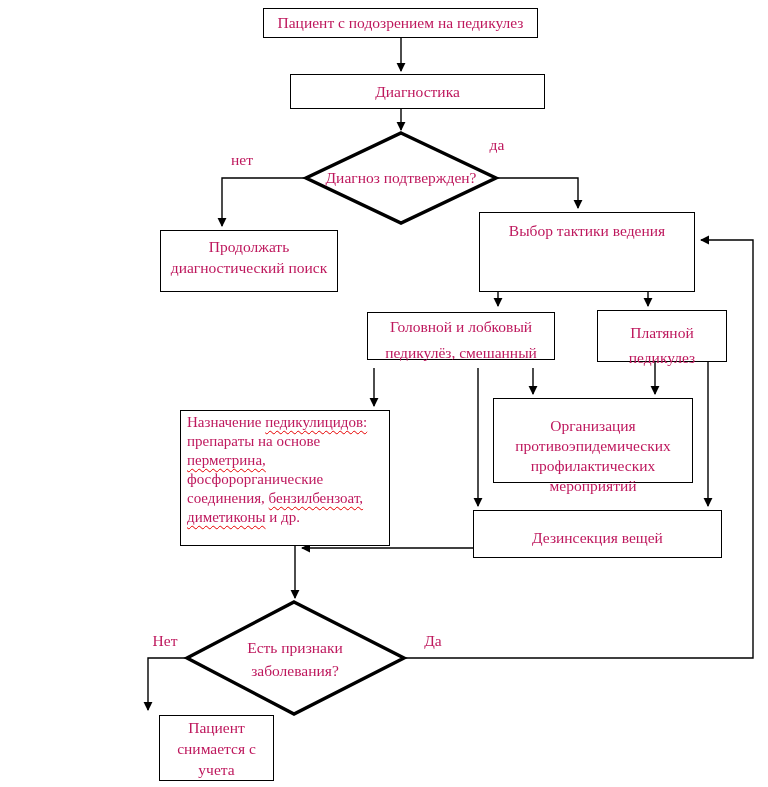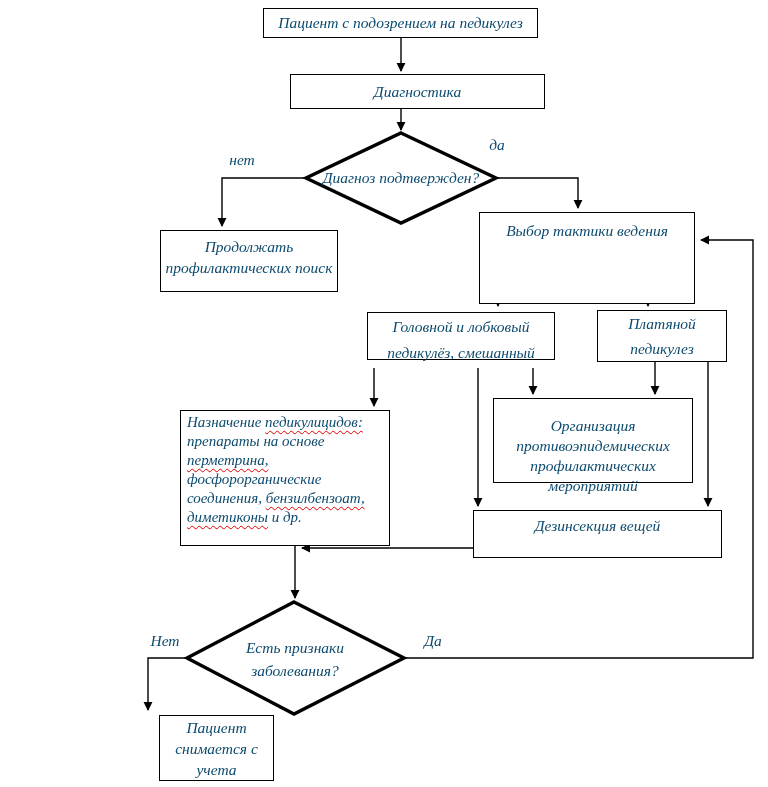--- a/index.html
+++ b/index.html
@@ -1,24 +1,23 @@
 <!DOCTYPE html>
 <html><head>
 <meta charset="utf-8">
 <style>
   html, body { margin: 0; padding: 0; background: #ffffff; }
   .canvas {
     position: relative;
     width: 768px;
     height: 787px;
     background: #ffffff;
-    color: #0c4a6e;
+    color: #be185d;
     font-family: "Liberation Serif", "DejaVu Serif", serif;
     overflow: hidden;
-    font-style: italic;
   }
   .connectors {
     position: absolute;
     left: 0; top: 0;
     width: 768px; height: 787px;
   }
   .node {
     position: absolute;
     box-sizing: border-box;
     border: 1.5px solid #000;
@@ -35,27 +34,27 @@
   }
   .diamond-label {
     position: absolute;
     text-align: center;
     font-size: 15.5px;
     background: transparent;
   }
   #node-start        { left: 263px; top: 8px;   width: 275px; height: 30px; padding-top: 3px; }
   #node-diagnostics  { left: 290px; top: 74px;  width: 255px; height: 35px; padding-top: 6px; }
   #node-continue     { left: 160px; top: 230px; width: 178px; height: 62px; padding-top: 5px; }
-  #node-tactics      { left: 479px; top: 212px; width: 216px; height: 92px; padding-top: 7px; }
+  #node-tactics      { left: 479px; top: 212px; width: 216px; height: 80px; padding-top: 7px; }
   #node-head-pubic   { left: 367px; top: 312px; width: 188px; height: 48px; line-height: 26px; padding-top: 1px; }
-  #node-body-lice    { left: 597px; top: 310px; width: 130px; height: 52px; line-height: 25px; padding-top: 0px; }
+  #node-body-lice    { left: 597px; top: 310px; width: 130px; height: 52px; line-height: 25px; padding-top: 9px; }
   #node-prescription { left: 180px; top: 410px; width: 210px; height: 136px; text-align: left;
                        font-size: 15px; line-height: 19px; padding: 2px 4px 0 6px; white-space: pre-line; }
   #node-org          { left: 493px; top: 398px; width: 200px; height: 85px; line-height: 20px; padding-top: 17px; }
-  #node-disinsection { left: 473px; top: 510px; width: 249px; height: 48px; padding-top: 4px; }
+  #node-disinsection { left: 473px; top: 510px; width: 249px; height: 48px; padding-top: 16px; }
   #node-deregister   { left: 115px; top: 715px; width: 115px; height: 66px; line-height: 21px; padding-top: 1px; margin-left: 44px; }
   #d1-label { left: 311px; top: 167px; width: 180px; line-height: 22px; }
   #d2-label { left: 225px; top: 636px; width: 140px; line-height: 23px; }
   #lbl-no1 { left: 220px; top: 151px; width: 44px; }
   #lbl-yes1 { left: 480px; top: 136px; width: 34px; }
   #lbl-no2 { left: 145px; top: 632px; width: 40px; }
   #lbl-yes2 { left: 415px; top: 632px; width: 36px; }
   .misspelled {
     text-decoration-line: underline;
     text-decoration-style: wavy;
@@ -100,21 +99,21 @@
 
   <div class="node" id="node-start">Пациент с подозрением на педикулез</div>
 
   <div class="node" id="node-diagnostics">Диагностика</div>
 
   <div class="diamond-label" id="d1-label">Диагноз подтвержден?</div>
 
   <div class="label" id="lbl-no1">нет</div>
   <div class="label" id="lbl-yes1">да</div>
 
-  <div class="node" id="node-continue">Продолжать профилактических поиск</div>
+  <div class="node" id="node-continue">Продолжать диагностический поиск</div>
 
   <div class="node" id="node-tactics">Выбор тактики ведения</div>
 
   <div class="node" id="node-head-pubic">Головной и лобковый педикулёз, смешанный</div>
 
   <div class="node" id="node-body-lice">Платяной педикулез</div>
 
   <div class="node" id="node-prescription"><span>Назначение </span><span class="misspelled">педикулицидов:</span><span>
 препараты на основе
 </span><span class="misspelled">перметрина,</span><span>

